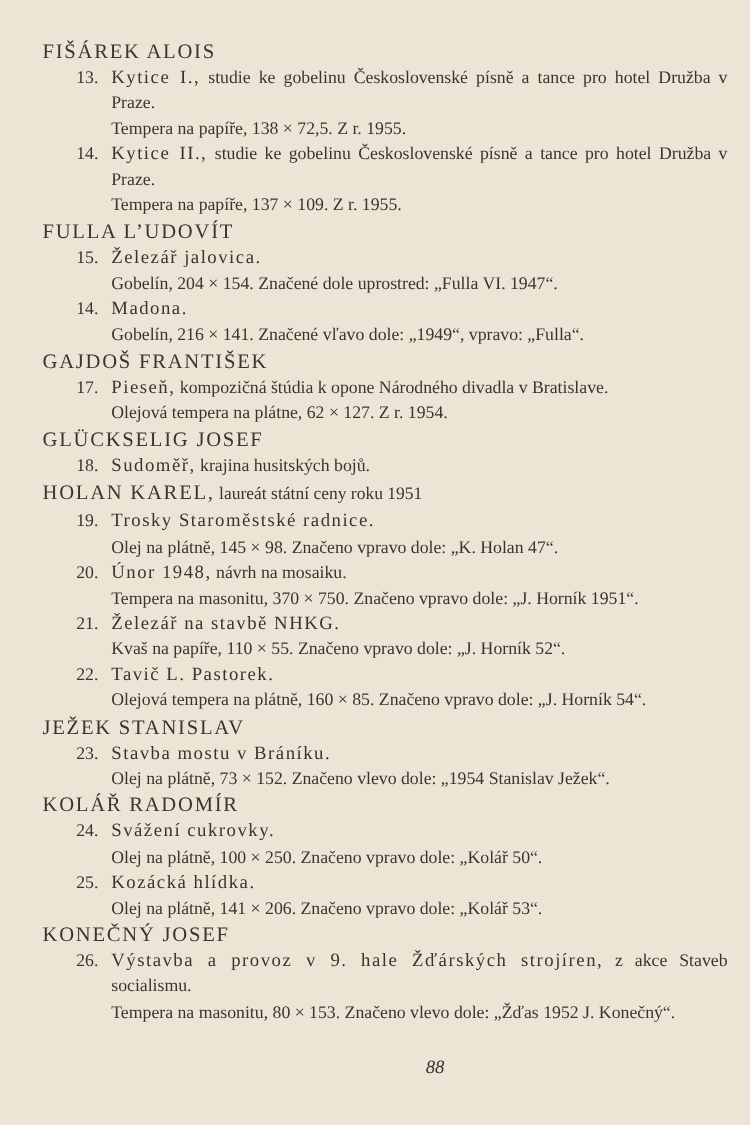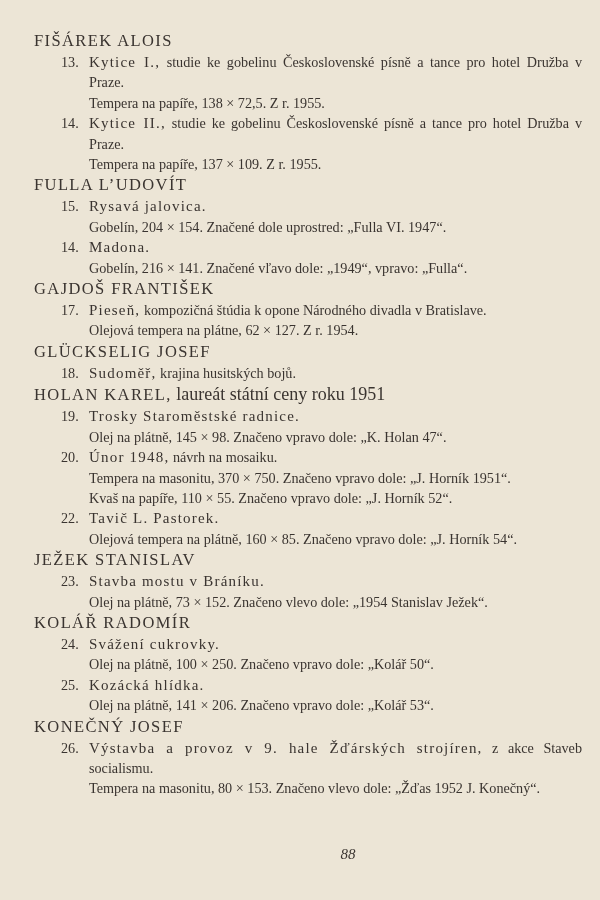--- a/index.html
+++ b/index.html
@@ -8,21 +8,21 @@
     background: #ece5d6;
     font-family: "Liberation Serif", "DejaVu Serif", serif;
     color: #3a3430;
   }
   .page { position: relative; width: 600px; height: 900px; }
   .content { position: absolute; left: 34px; top: 30px; width: 548px; }
   .artist {
     font-size: 16.5px; letter-spacing: 1.4px; line-height: 22px;
     margin: 0;
   }
-  .artist .note { letter-spacing: 0; font-size: 18px; }
+  .artist .note { letter-spacing: 0; font-size: 14px; }
   .entry { margin-left: 27px; font-size: 14.2px; line-height: 20.4px; }
   .entry-head { display: flex; }
   .num { width: 28px; flex: none; }
   .title-line { flex: 1; text-align: justify; }
   .title { letter-spacing: 1.2px; font-size: 15px; }
   .detail { margin-left: 28px; text-align: justify; }
   .pagenum {
     position: absolute; left: 0; width: 600px; top: 846px;
     text-align: center; font-style: italic; font-size: 15px; margin-left: 48px;
   }
@@ -46,21 +46,21 @@
           <span class="num">14.</span>
           <span class="title-line"><span class="title">Kytice II.,</span><span> studie ke gobelinu Československé písně a tance pro hotel Družba v Praze.</span></span>
         </div>
       <div class="detail">Tempera na papíře, 137 × 109. Z r. 1955.</div>
     </div>
 
     <div class="artist"><span>FULLA L’UDOVÍT</span></div>
     <div class="entry">
       <div class="entry-head">
           <span class="num">15.</span>
-          <span class="title-line"><span class="title">Rysavá jalovica.</span></span>
+          <span class="title-line"><span class="title">Železář jalovica.</span></span>
         </div>
       <div class="detail">Gobelín, 204 × 154. Značené dole uprostred: „Fulla VI. 1947“.</div>
     </div>
     <div class="entry">
       <div class="entry-head">
           <span class="num">14.</span>
           <span class="title-line"><span class="title">Madona.</span></span>
         </div>
       <div class="detail">Gobelín, 216 × 141. Značené vľavo dole: „1949“, vpravo: „Fulla“.</div>
     </div>
@@ -92,20 +92,24 @@
     </div>
 
     <div class="entry">
       <div class="entry-head">
           <span class="num">20.</span>
           <span class="title-line"><span class="title">Únor 1948,</span><span> návrh na mosaiku.</span></span>
         </div>
       <div class="detail">Tempera na masonitu, 370 × 750. Značeno vpravo dole: „J. Horník 1951“.</div>
     </div>
     <div class="entry">
+      <div class="entry-head">
+          <span class="num">21.</span>
+          <span class="title-line"><span class="title">Železář na stavbě NHKG.</span></span>
+        </div>
       <div class="detail">Kvaš na papíře, 110 × 55. Značeno vpravo dole: „J. Horník 52“.</div>
     </div>
     <div class="entry">
       <div class="entry-head">
           <span class="num">22.</span>
           <span class="title-line"><span class="title">Tavič L. Pastorek.</span></span>
         </div>
       <div class="detail">Olejová tempera na plátně, 160 × 85. Značeno vpravo dole: „J. Horník 54“.</div>
     </div>
 

